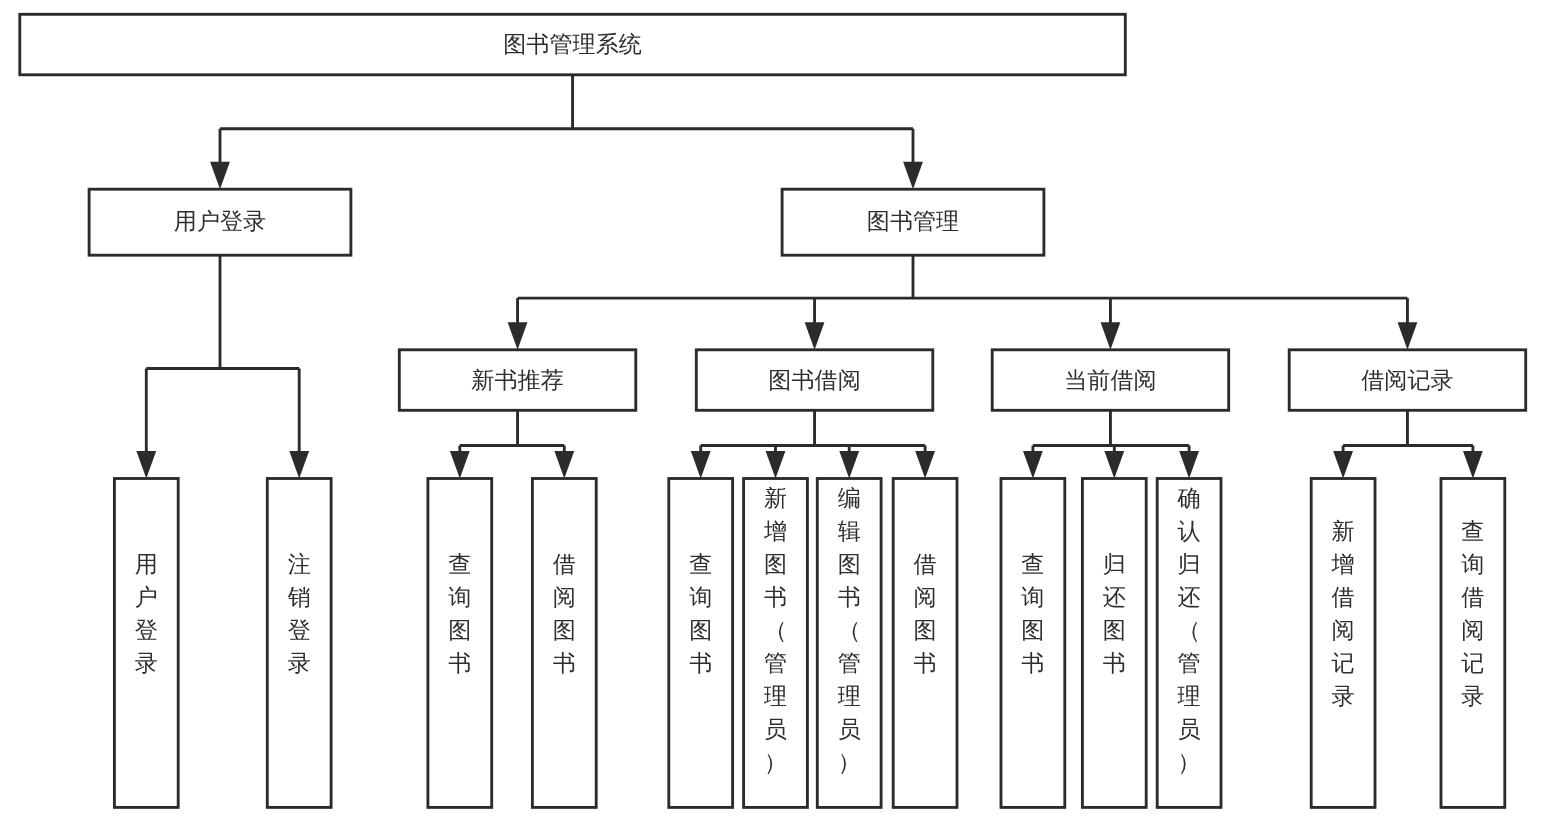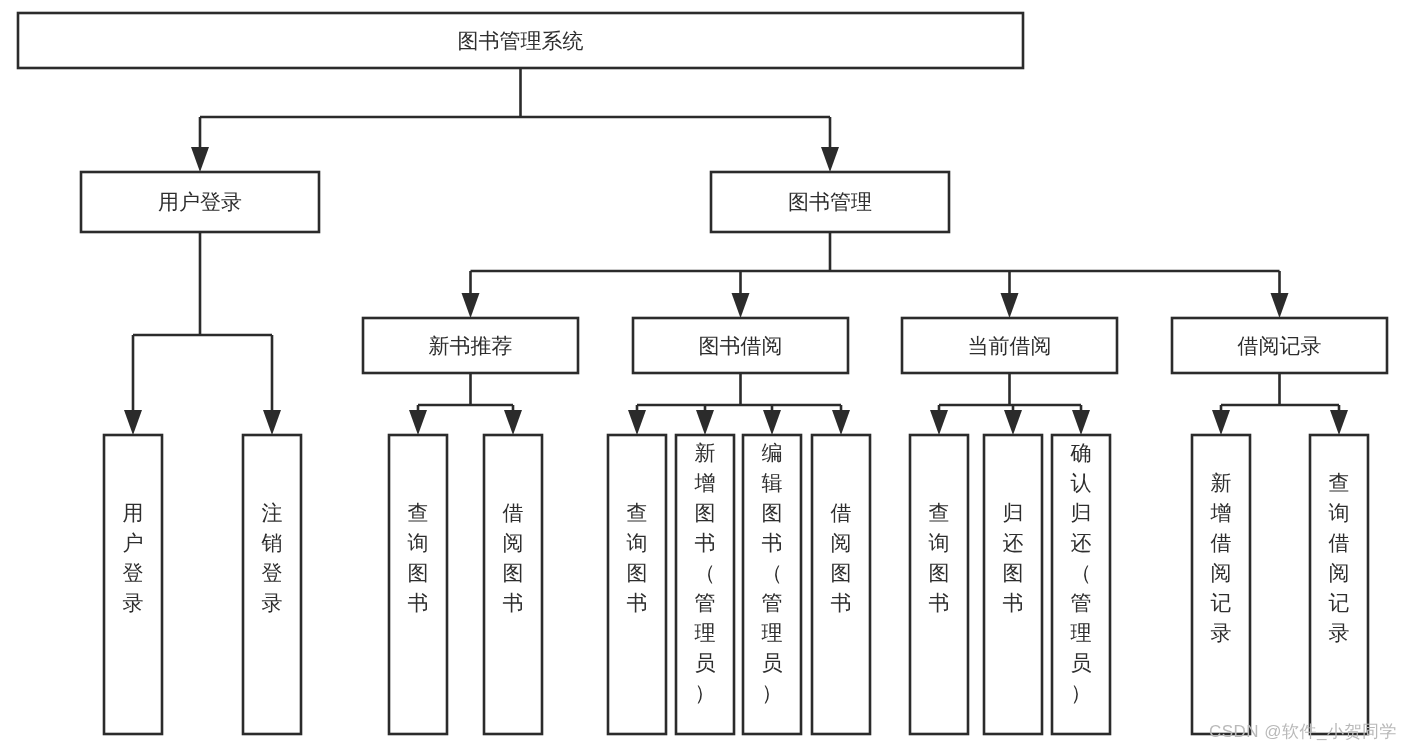--- a/index.html
+++ b/index.html
@@ -248,15 +248,14 @@
       <rect class="node-box" x="1192" y="435" width="58" height="299"></rect>
       <text class="node-label-v vtext" x="1221" y="490"><tspan x="1221" dy="0">新</tspan><tspan x="1221" dy="30">增</tspan><tspan x="1221" dy="30">借</tspan><tspan x="1221" dy="30">阅</tspan><tspan x="1221" dy="30">记</tspan><tspan x="1221" dy="30">录</tspan></text>
     </g>
     <g>
       <rect class="node-box" x="1310" y="435" width="58" height="299"></rect>
       <text class="node-label-v vtext" x="1339" y="490"><tspan x="1339" dy="0">查</tspan><tspan x="1339" dy="30">询</tspan><tspan x="1339" dy="30">借</tspan><tspan x="1339" dy="30">阅</tspan><tspan x="1339" dy="30">记</tspan><tspan x="1339" dy="30">录</tspan></text>
     </g>
 
   </svg>
 
-  <div class="watermark">CSDN @软件_小贺同学</div>
 
 </div>
 
 </body></html>

